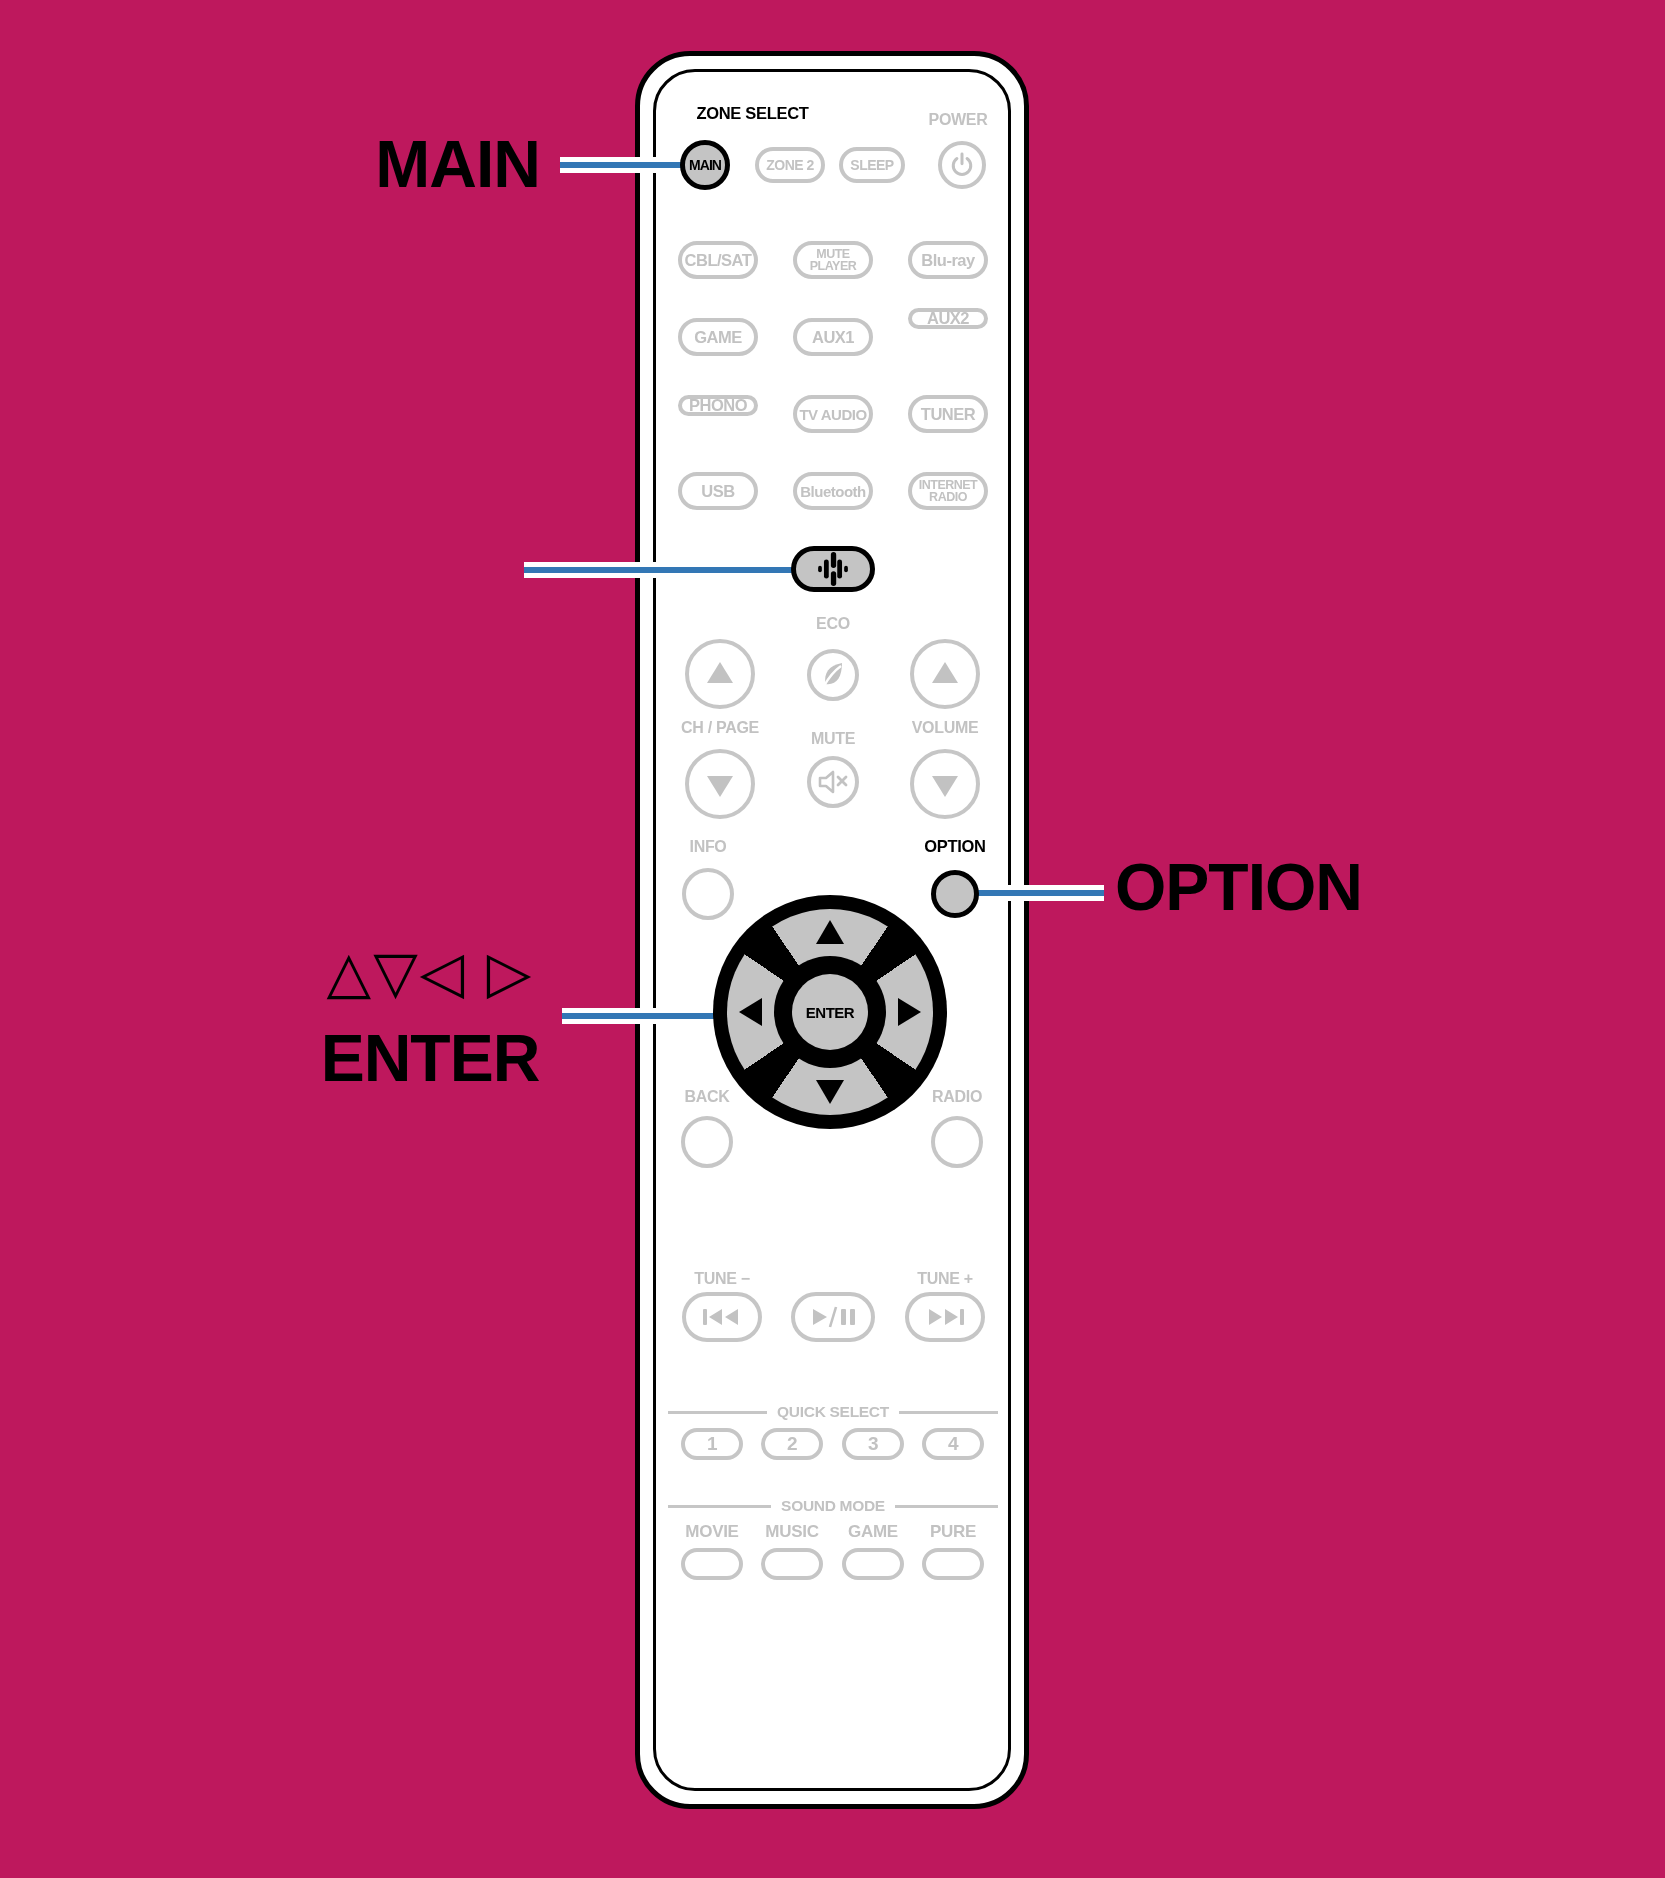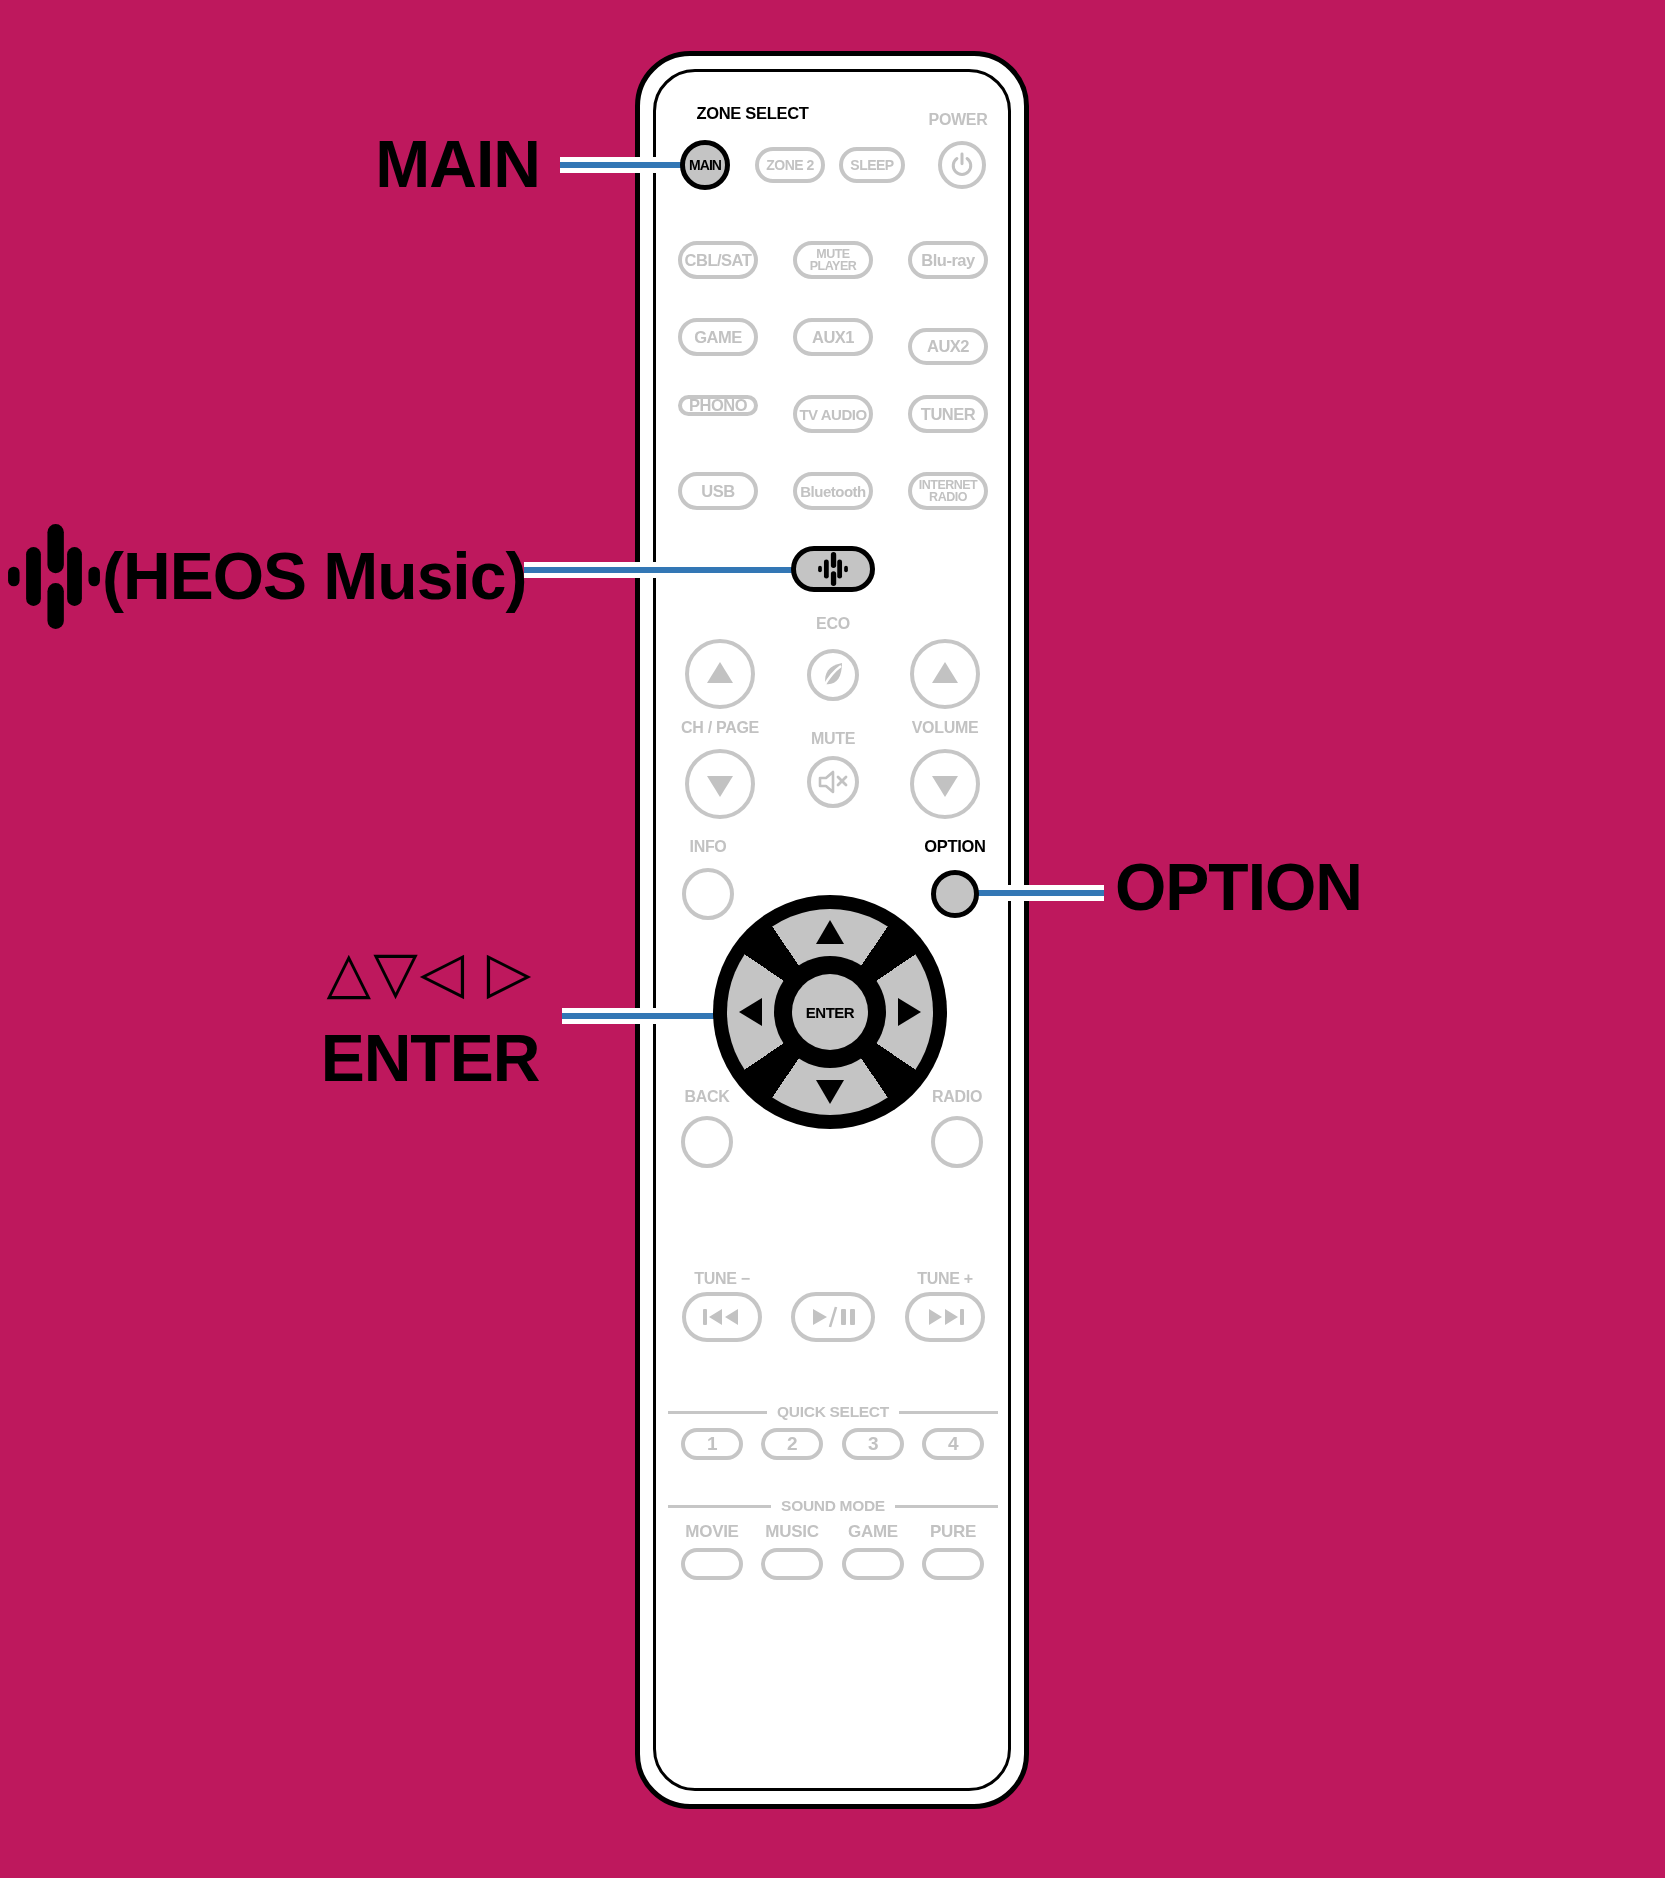--- a/index.html
+++ b/index.html
@@ -98,21 +98,21 @@
   <div class="abs pill" style="left:908px;top:241px;width:80px;height:38px;font-size:16.5px;">
     <span>Blu-ray</span>
     </div>
 
   <div class="abs pill" style="left:678px;top:318px;width:80px;height:38px;font-size:16.5px;">
     <span>GAME</span>
     </div>
   <div class="abs pill" style="left:793px;top:318px;width:80px;height:38px;font-size:16.5px;">
     <span>AUX1</span>
     </div>
-  <div class="abs pill" style="left:908px;top:328px;width:80px;height:37px;font-size:16.5px;">
+  <div class="abs pill" style="left:908px;top:308px;width:80px;height:21px;font-size:16.5px;">
     <span>AUX2</span>
     </div>
 
   <div class="abs pill" style="left:678px;top:395px;width:80px;height:21px;font-size:16.5px;">
     <span>PHONO</span>
     </div>
   <div class="abs pill" style="left:793px;top:395px;width:80px;height:38px;font-size:15px;">
     <span>TV AUDIO</span>
     </div>
   <div class="abs pill" style="left:908px;top:395px;width:80px;height:38px;font-size:16.5px;">
@@ -250,30 +250,19 @@
   <div class="abs pill" style="left:842px;top:1548px;width:62px;height:32px;"></div>
   <div class="abs pill" style="left:922px;top:1548px;width:62px;height:32px;"></div>
 
   <div class="abs callout-line" style="left:560px;top:157px;width:130px;"></div>
   <div class="abs callout-line" style="left:524px;top:562px;width:274px;"></div>
   <div class="abs callout-line" style="left:562px;top:1008px;width:156px;"></div>
   <div class="abs callout-line" style="left:974px;top:885px;width:130px;"></div>
 
   <div class="abs callout" style="left:260px;top:130px;width:280px;text-align:right;">MAIN</div>
 
-  <div class="abs" style="left:8px;top:524px;display:flex;align-items:center;z-index:4;">
-    <svg width="92" height="105" viewBox="0 0 56 64">
-      <rect x="0" y="26" width="7" height="12" rx="3.5" fill="#000"></rect>
-      <rect x="11" y="14" width="9" height="36" rx="4.5" fill="#000"></rect>
-      <rect x="24" y="0" width="10" height="30" rx="5" fill="#000"></rect>
-      <rect x="24" y="36" width="10" height="28" rx="5" fill="#000"></rect>
-      <rect x="36" y="14" width="9" height="36" rx="4.5" fill="#000"></rect>
-      <rect x="49" y="26" width="7" height="12" rx="3.5" fill="#000"></rect>
-    </svg>
-    <span class="callout" style="margin-left:2px;">(HEOS Music)</span>
-  </div>
 
   <div class="abs arrows-callout" style="left:270px;top:938px;width:320px;text-align:center;">△▽◁ ▷</div>
   <div class="abs callout" style="left:270px;top:1024px;width:320px;text-align:center;">ENTER</div>
 
   <div class="abs callout" style="left:1115px;top:853px;width:300px;">OPTION</div>
 
 </div>
 
 </body></html>

